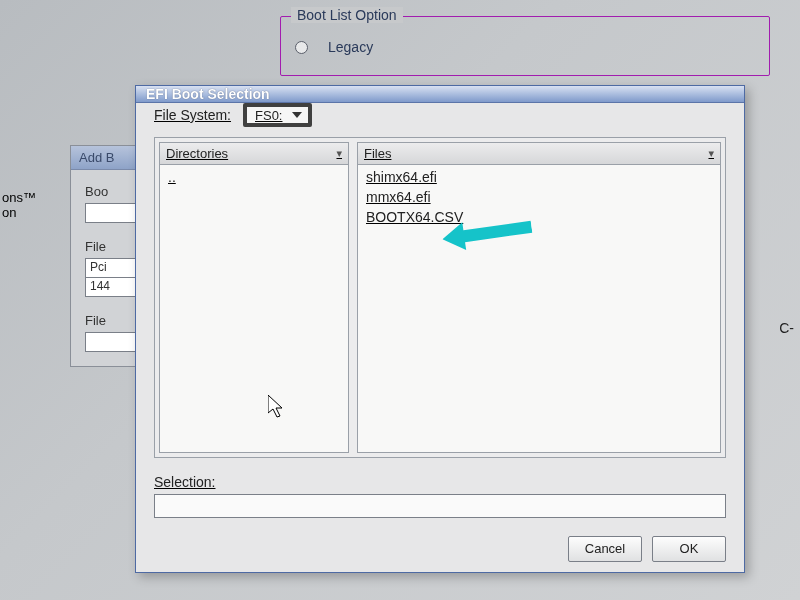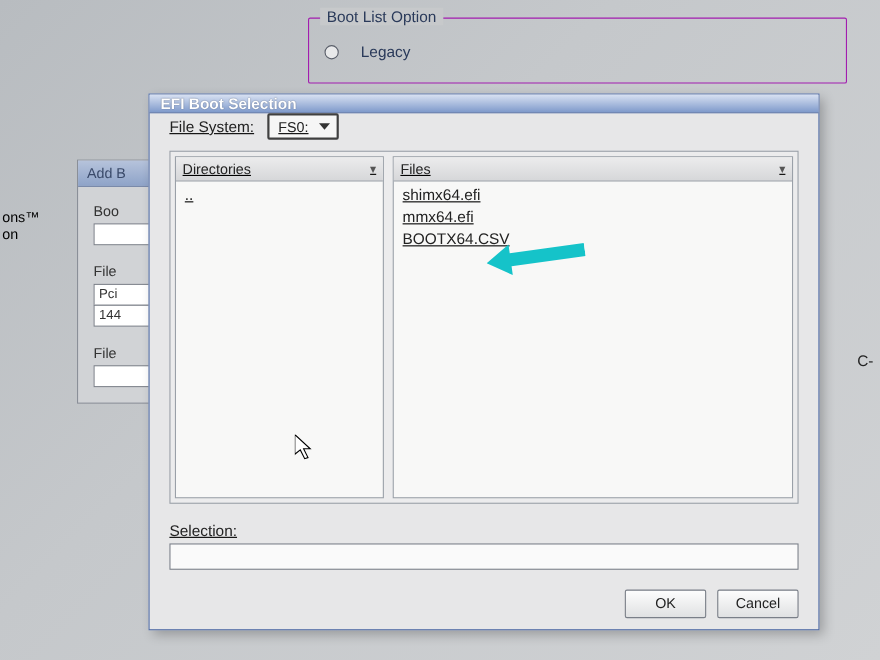--- a/index.html
+++ b/index.html
@@ -119,21 +119,21 @@
   .fs-row {
     display: flex;
     align-items: center;
     gap: 12px;
     font-size: 14px;
     color: #222;
   }
   .combo {
     display: inline-flex;
     align-items: center;
-    border: 2px solid #404040;
+    border: 4px solid #404040;
     height: 24px;
     background: #f6f6f6;
     border-radius: 2px;
     padding: 0 4px 0 8px;
     gap: 10px;
     font-size: 13px;
   }
   .combo .caret {
     width: 0; height: 0;
     border-left: 5px solid transparent;
@@ -323,22 +323,22 @@
       </div>
     </div>
 
     <div class="selection-block">
       <div class="selection-label">Selection:</div>
       <input class="selection-field" value="" style="">
     </div>
   </div>
 
   <div class="button-row">
+    <div class="btn">Cancel</div>
     <div class="btn">OK</div>
-    <div class="btn">Cancel</div>
   </div>
 </div>
 
 <div class="arrow">
   <svg width="90" height="36" viewBox="0 0 90 36">
     <g fill="#15c3c9">
       <polygon points="0,18 22,4 22,12 90,12 90,24 22,24 22,32"></polygon>
     </g>
   </svg>
 </div>

